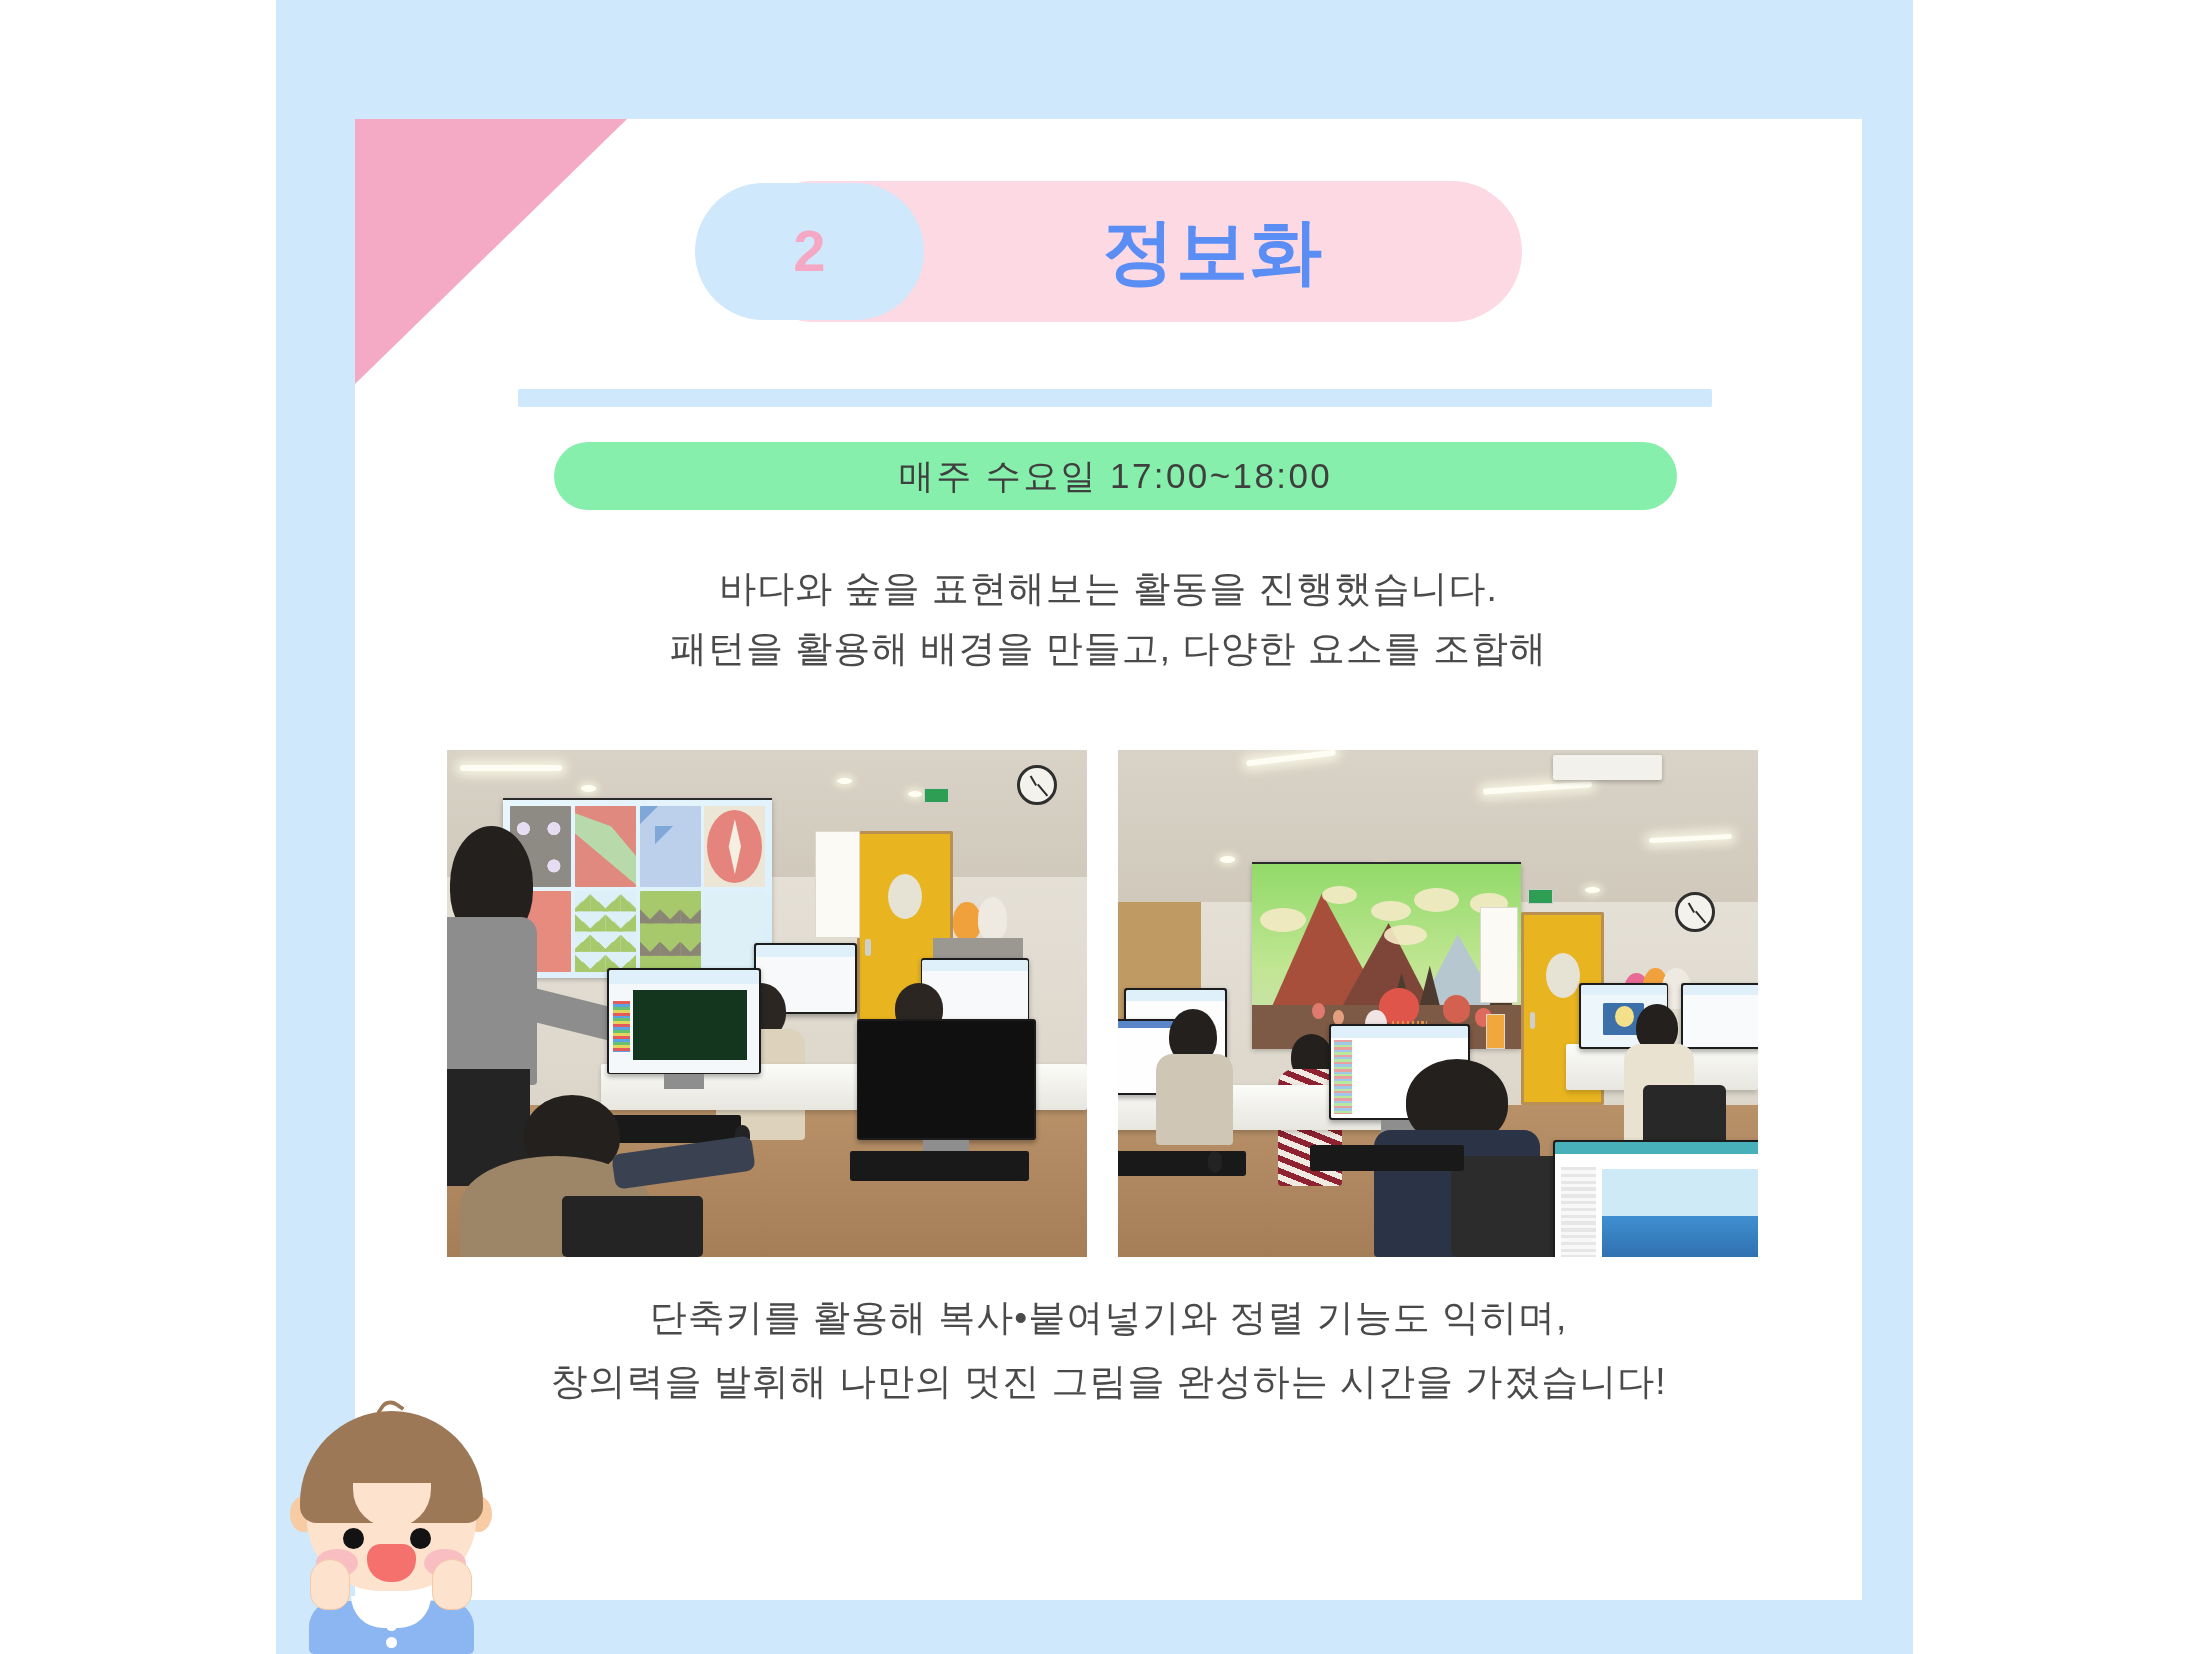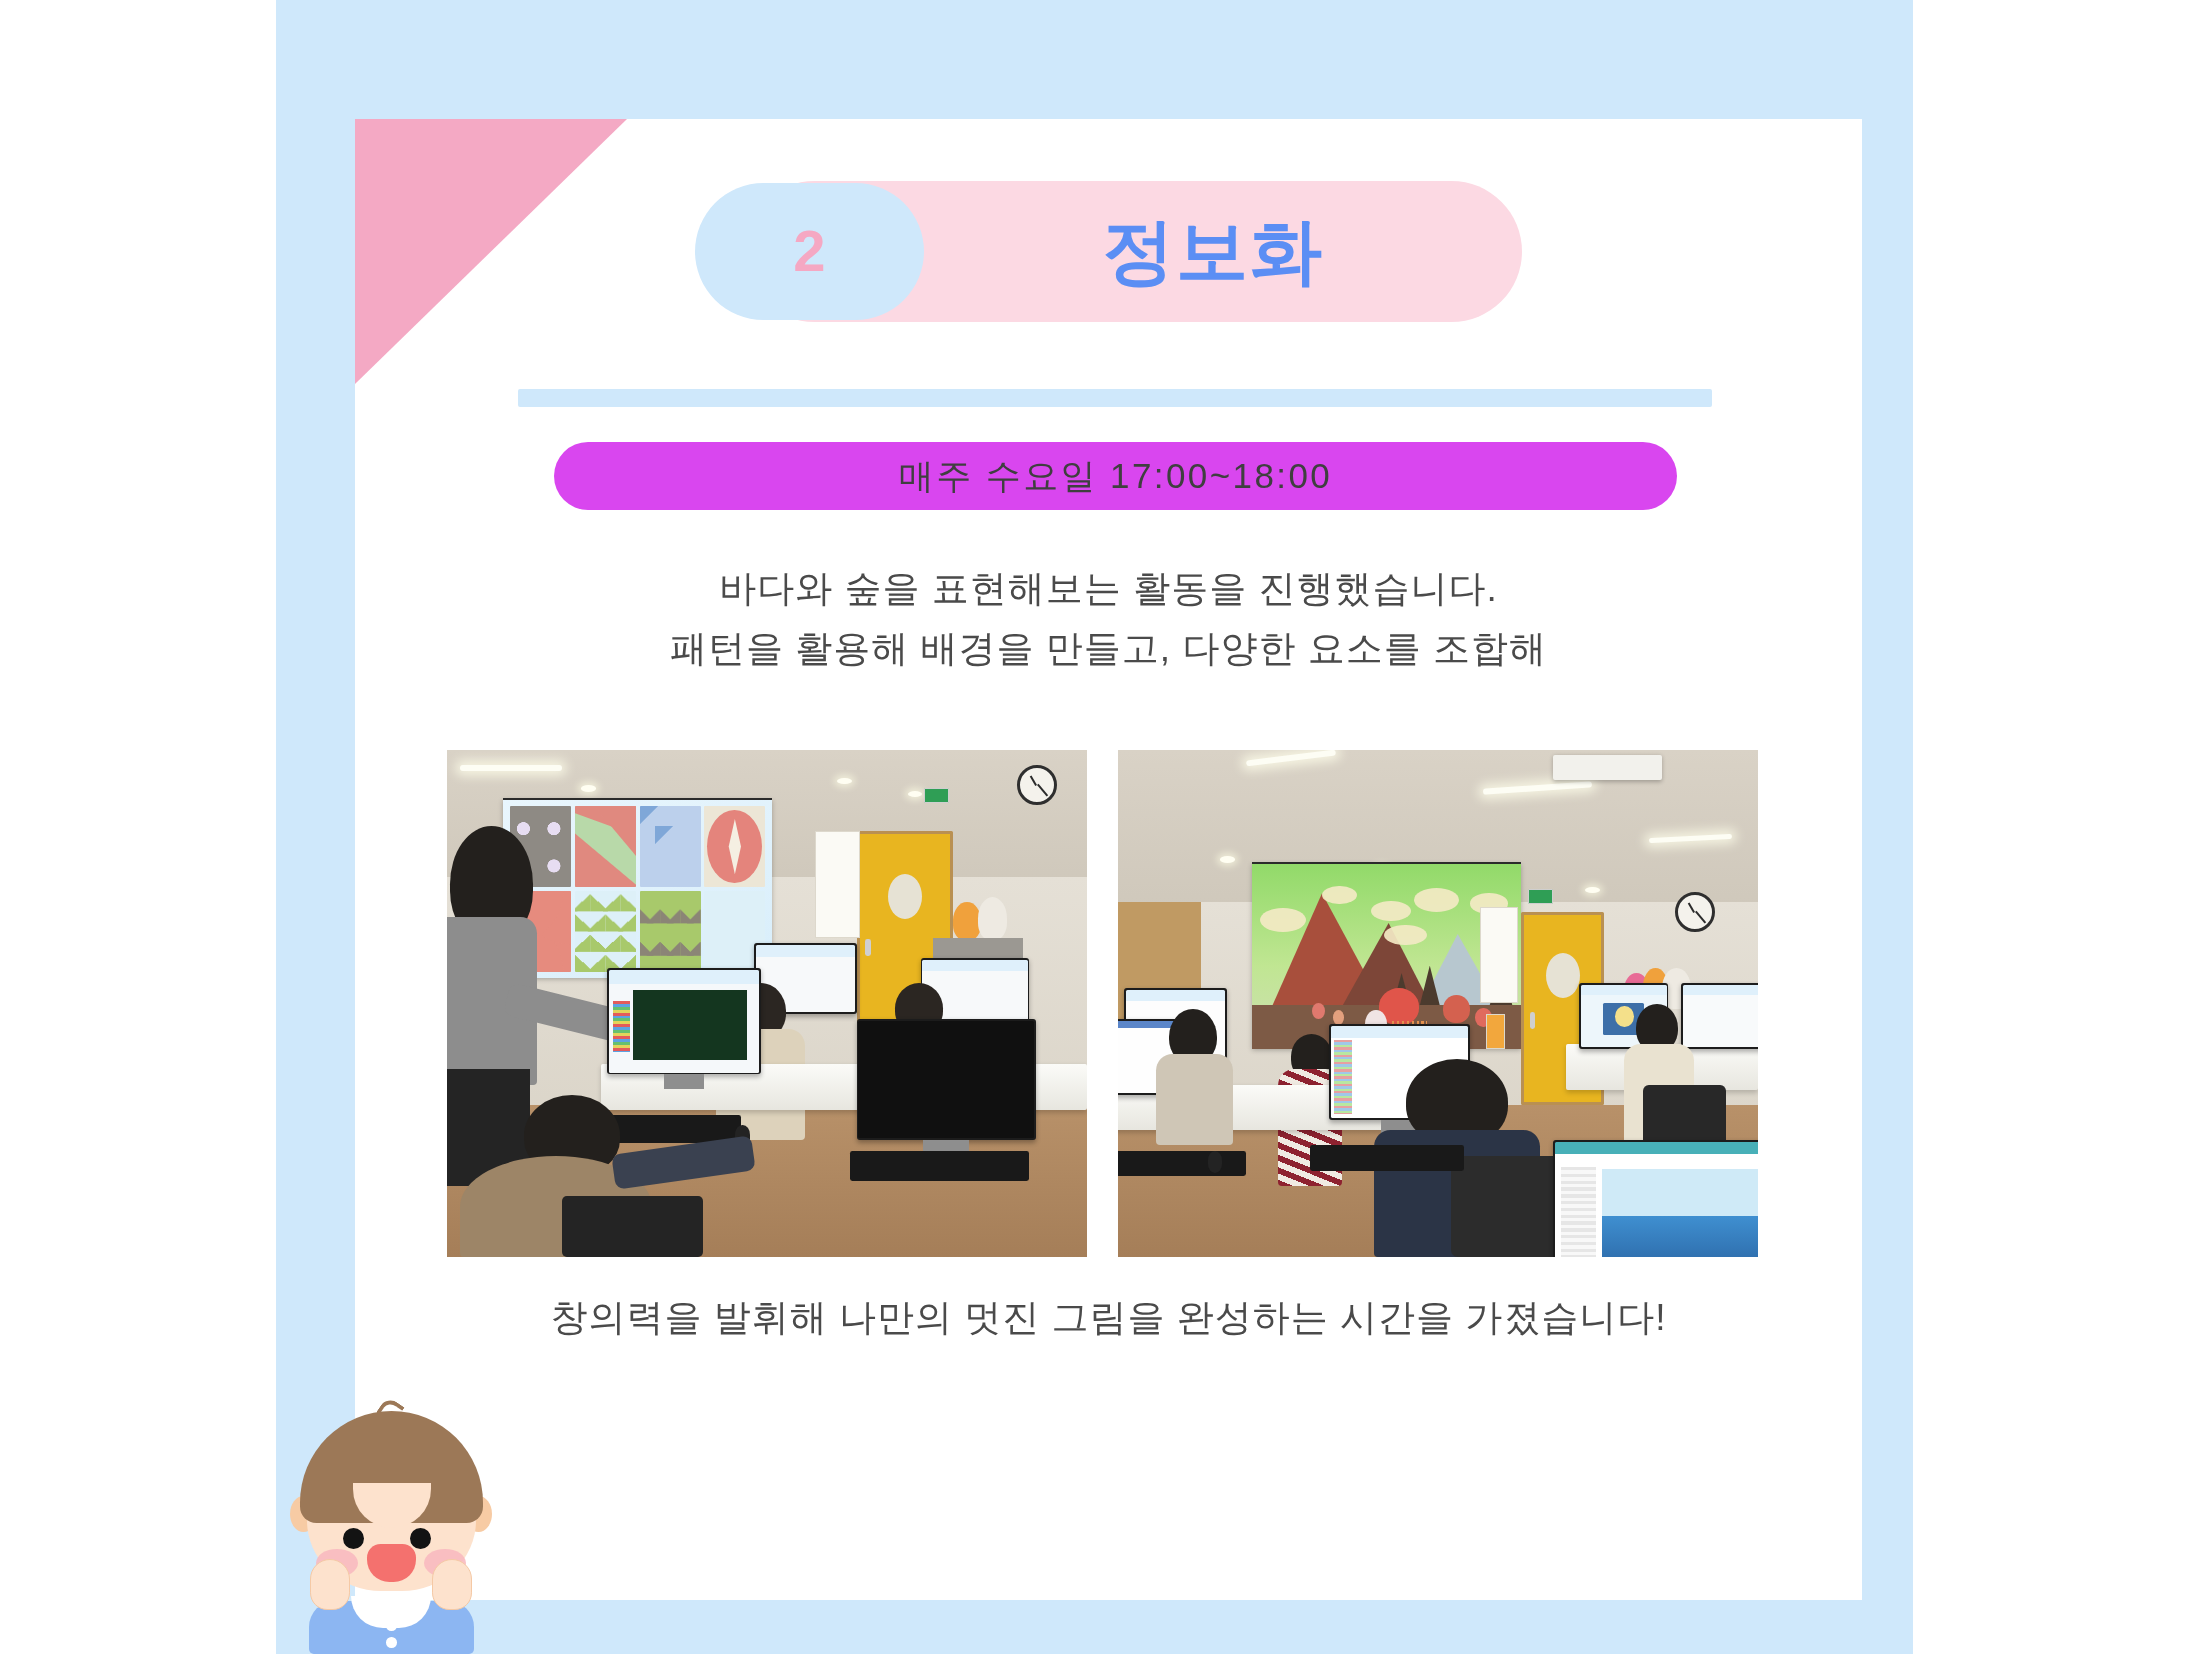--- a/index.html
+++ b/index.html
@@ -59,21 +59,21 @@
 
   
   #divider {
     position:absolute; left:163px; top:270px; width:1194px; height:17.5px;
     background:#cfe8fb; border-radius:1.9px;
   }
 
   
   #schedule-badge {
     position:absolute; left:199px; top:323px; width:1123px; height:68px;
-    background:#d946ef; border-radius:34px;
+    background:#86efac; border-radius:34px;
     display:flex; align-items:center; justify-content:center;
   }
   #schedule-text {
     color:#3f3f3f; font-size:35px; font-weight:400; letter-spacing:2.4px;
     white-space:nowrap;
   }
 
   
   #intro-text {
     position:absolute; left:97px; top:440px; width:1313px;
@@ -499,20 +499,21 @@
           </div>
         </div>
         <div class="keyboard" style="left:30%;top:78%;width:24%;height:5%;"></div>
         <div class="keyboard" style="left:-2%;top:79%;width:22%;height:5%;"></div>
         <div class="mouse" style="left:14%;top:79%;"></div>
       </div>
 
     </div>
 
     <div id="outro-text">
+      <span class="txt-line">단축키를 활용해 복사•붙여넣기와 정렬 기능도 익히며,</span>
       <span class="txt-line">창의력을 발휘해 나만의 멋진 그림을 완성하는 시간을 가졌습니다!</span>
     </div>
 
   </div>
 
   <div id="mascot">
     <div id="m-ahoge"></div>
     <div id="m-ear-l"></div>
     <div id="m-ear-r"></div>
     <div id="m-face"></div>

